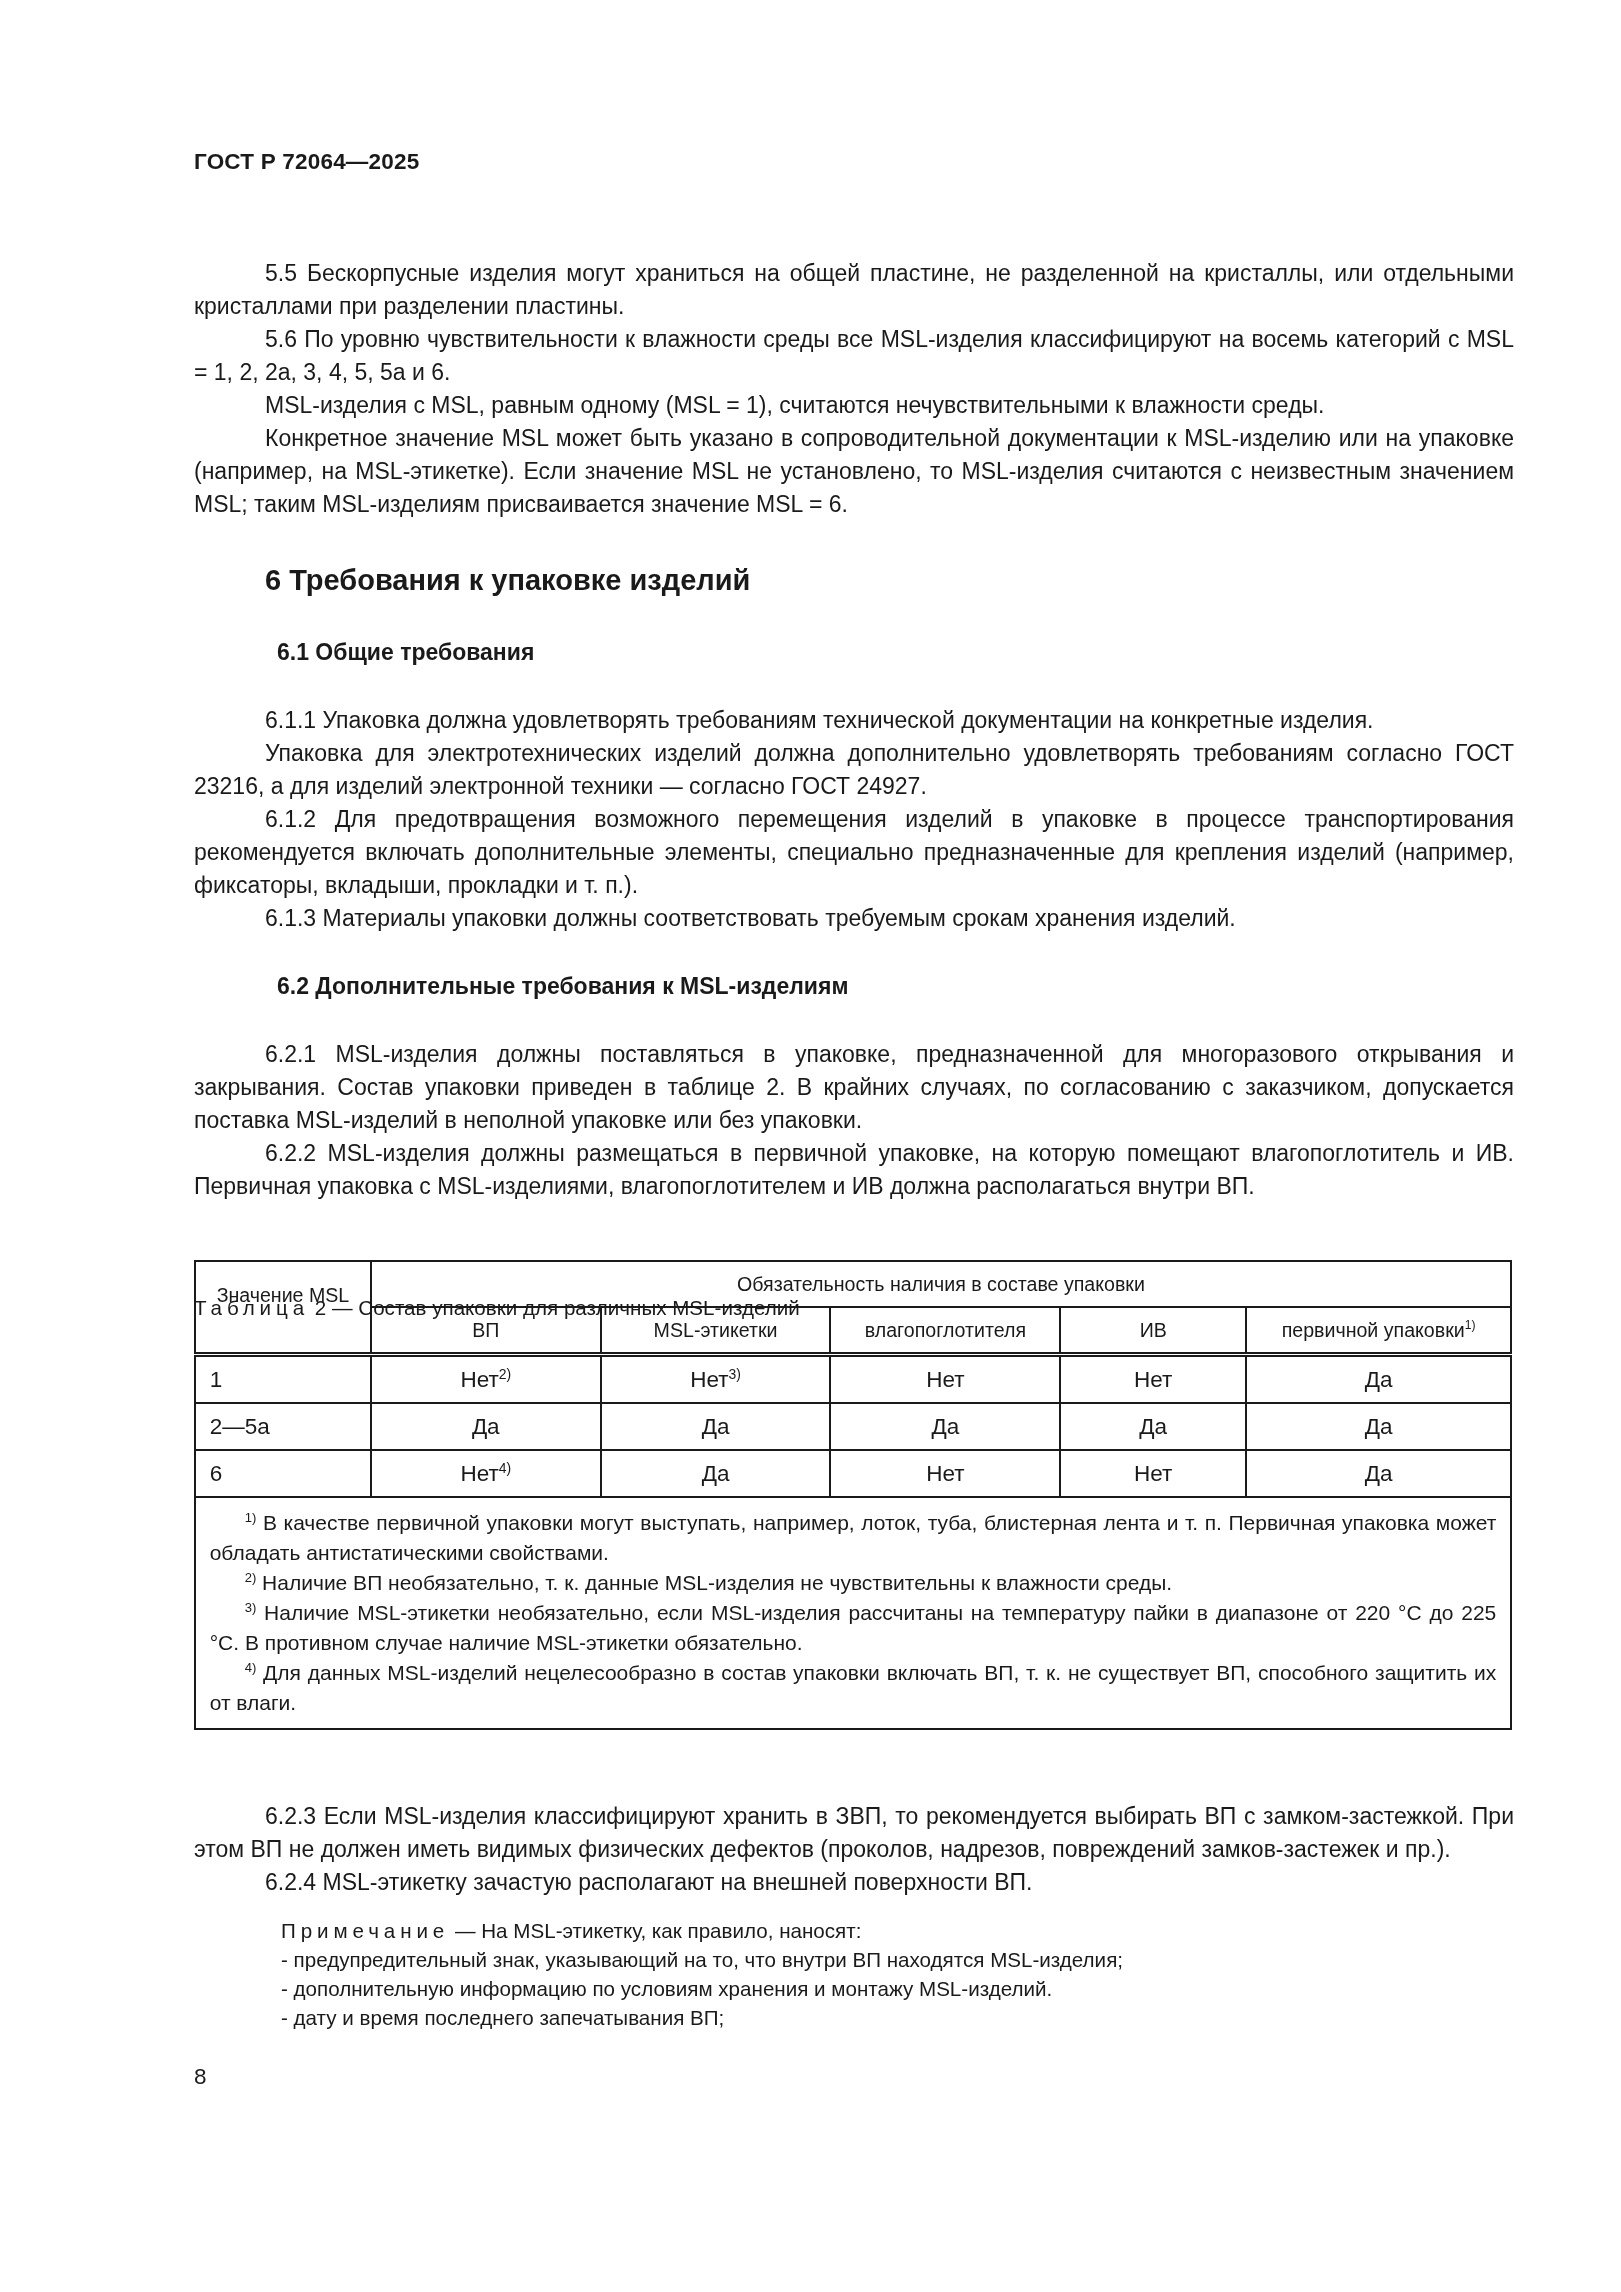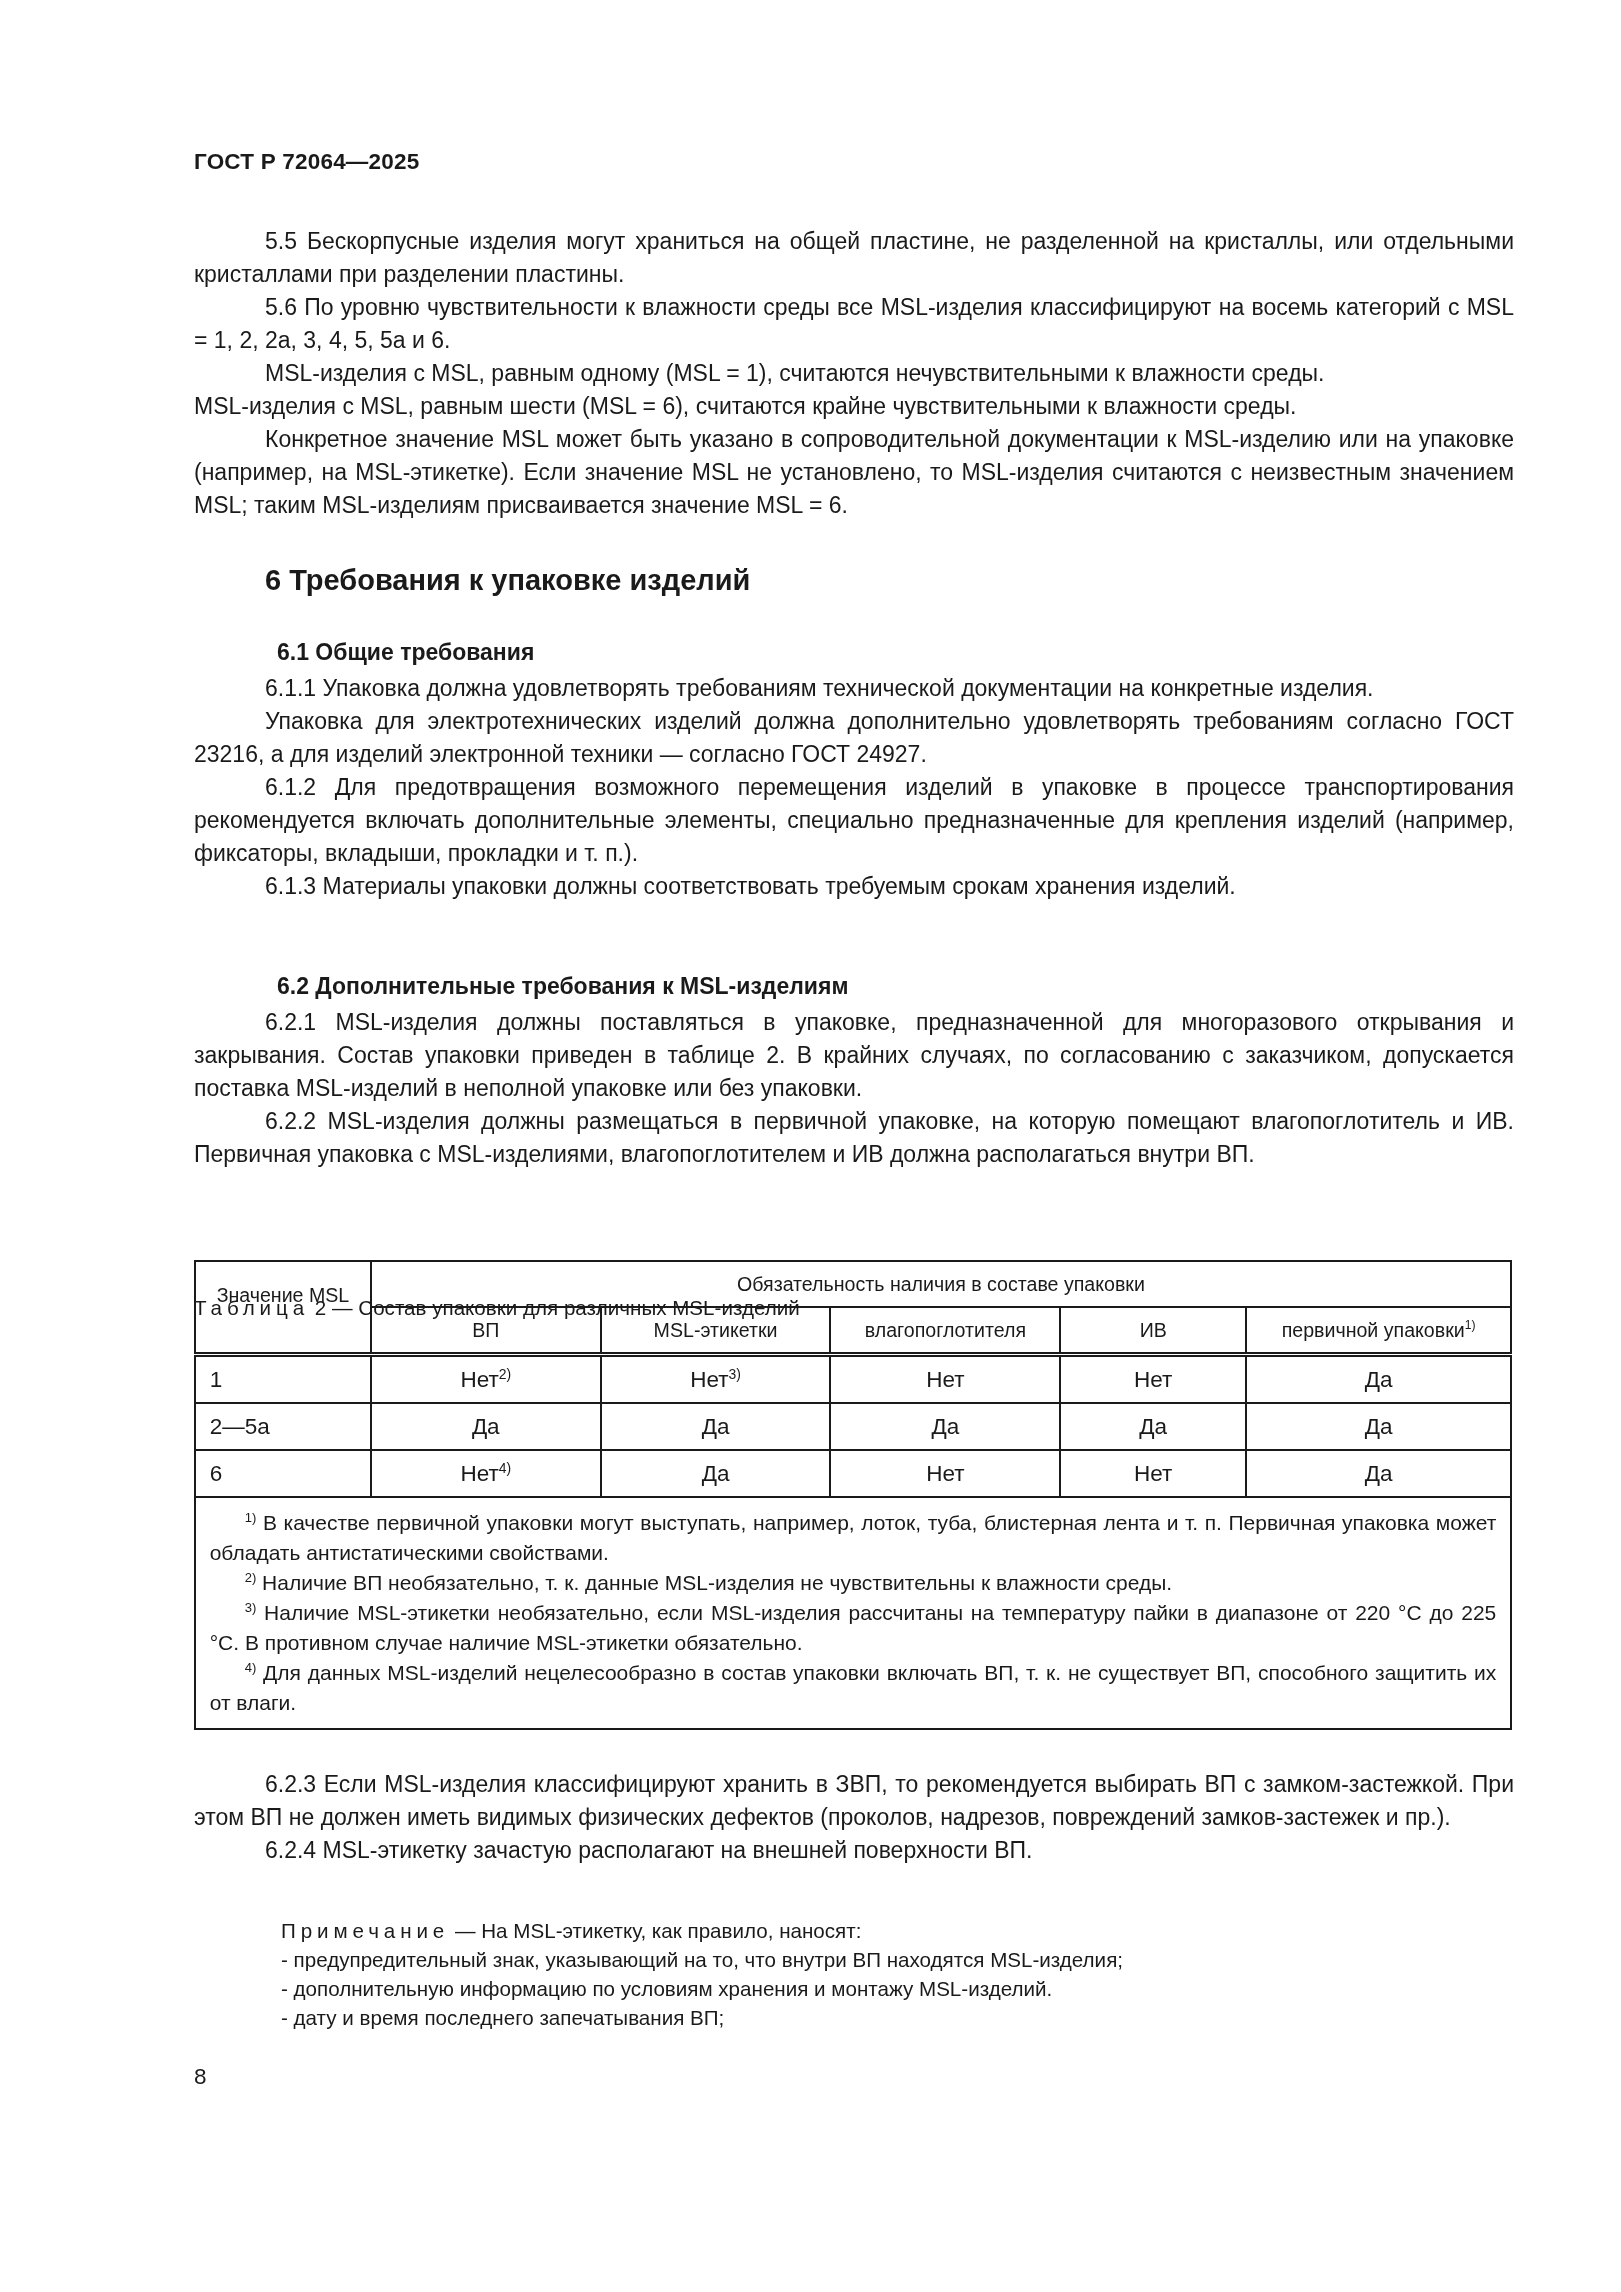--- a/index.html
+++ b/index.html
@@ -7,21 +7,21 @@
     width: 1621px; height: 2293px; position: relative; overflow: hidden;
     font-family: "Liberation Sans", sans-serif; color: #1a1a1a;
   }
   .page { position: absolute; left: 0; top: 0; width: 1621px; height: 1749px; }
   .doc-code {
     position: absolute; left: 194px; top: 149px;
     font-size: 22.5px; font-weight: bold; letter-spacing: 0.2px;
   }
   .body-text {
     position: absolute; left: 194px; width: 1320px;
-    font-size: 23px; line-height: 33px; text-align: justify;
+    font-size: 23px; line-height: 33px; text-align: justify; margin-top: 32px;
   }
   .p { margin: 0; text-indent: 71px; }
   .p-last { text-align-last: left; }
   .h1 {
     position: absolute; left: 265px; font-size: 29px; font-weight: bold; margin: 0;
   }
   .h2 {
     position: absolute; left: 265px; font-size: 23px; font-weight: bold; margin: 12px;
   }
   .table-caption {
@@ -57,21 +57,20 @@
 <body>
 
 <div class="page">
 
   <div class="doc-code">ГОСТ Р 72064—2025</div>
 
   <div class="body-text" style="top:225px;">
     <p class="p p-last">5.5 Бескорпусные изделия могут храниться на общей пластине, не разделенной на кристаллы, или отдельными кристаллами при разделении пластины.</p>
     <p class="p p-last">5.6 По уровню чувствительности к влажности среды все MSL-изделия классифицируют на восемь категорий с MSL = 1, 2, 2a, 3, 4, 5, 5a и 6.</p>
     <p class="p p-last">MSL-изделия с MSL, равным одному (MSL = 1), считаются нечувствительными к влажности среды.</p>
-    <p class="p p-last" style="text-indent:0">MSL-изделия с MSL, равным шести (MSL = 6), считаются крайне чувствительными к влажности среды.</p>
     <p class="p p-last">Конкретное значение MSL может быть указано в сопроводительной документации к MSL-изделию или на упаковке (например, на MSL-этикетке). Если значение MSL не установлено, то MSL-изделия считаются с неизвестным значением MSL; таким MSL-изделиям присваивается значение MSL = 6.</p>
   </div>
 
   <h1 class="h1" style="top:564px;">6 Требования к упаковке изделий</h1>
   <h2 class="h2" style="top:627px;">6.1 Общие требования</h2>
 
   <div class="body-text" style="top:672px;">
     <p class="p p-last">6.1.1 Упаковка должна удовлетворять требованиям технической документации на конкретные изделия.</p>
     <p class="p p-last">Упаковка для электротехнических изделий должна дополнительно удовлетворять требованиям согласно ГОСТ 23216, а для изделий электронной техники — согласно ГОСТ 24927.</p>
     <p class="p p-last">6.1.2 Для предотвращения возможного перемещения изделий в упаковке в процессе транспортирования рекомендуется включать дополнительные элементы, специально предназначенные для крепления изделий (например, фиксаторы, вкладыши, прокладки и т. п.).</p>

